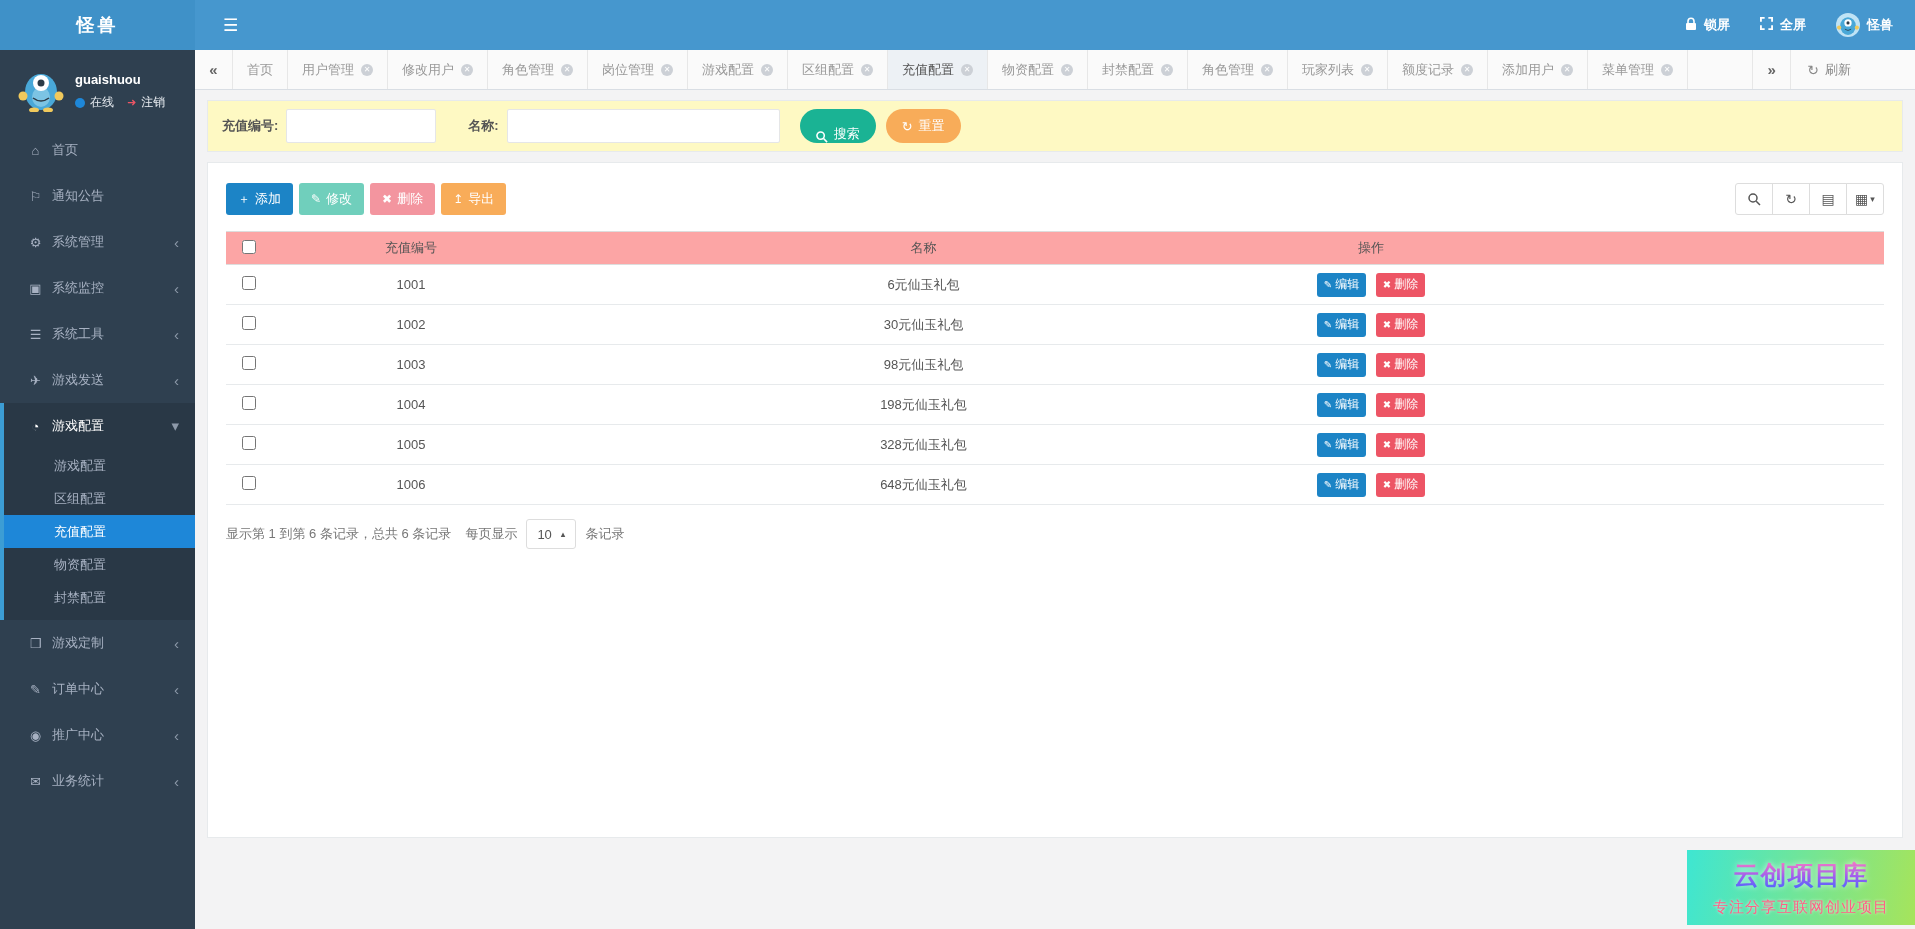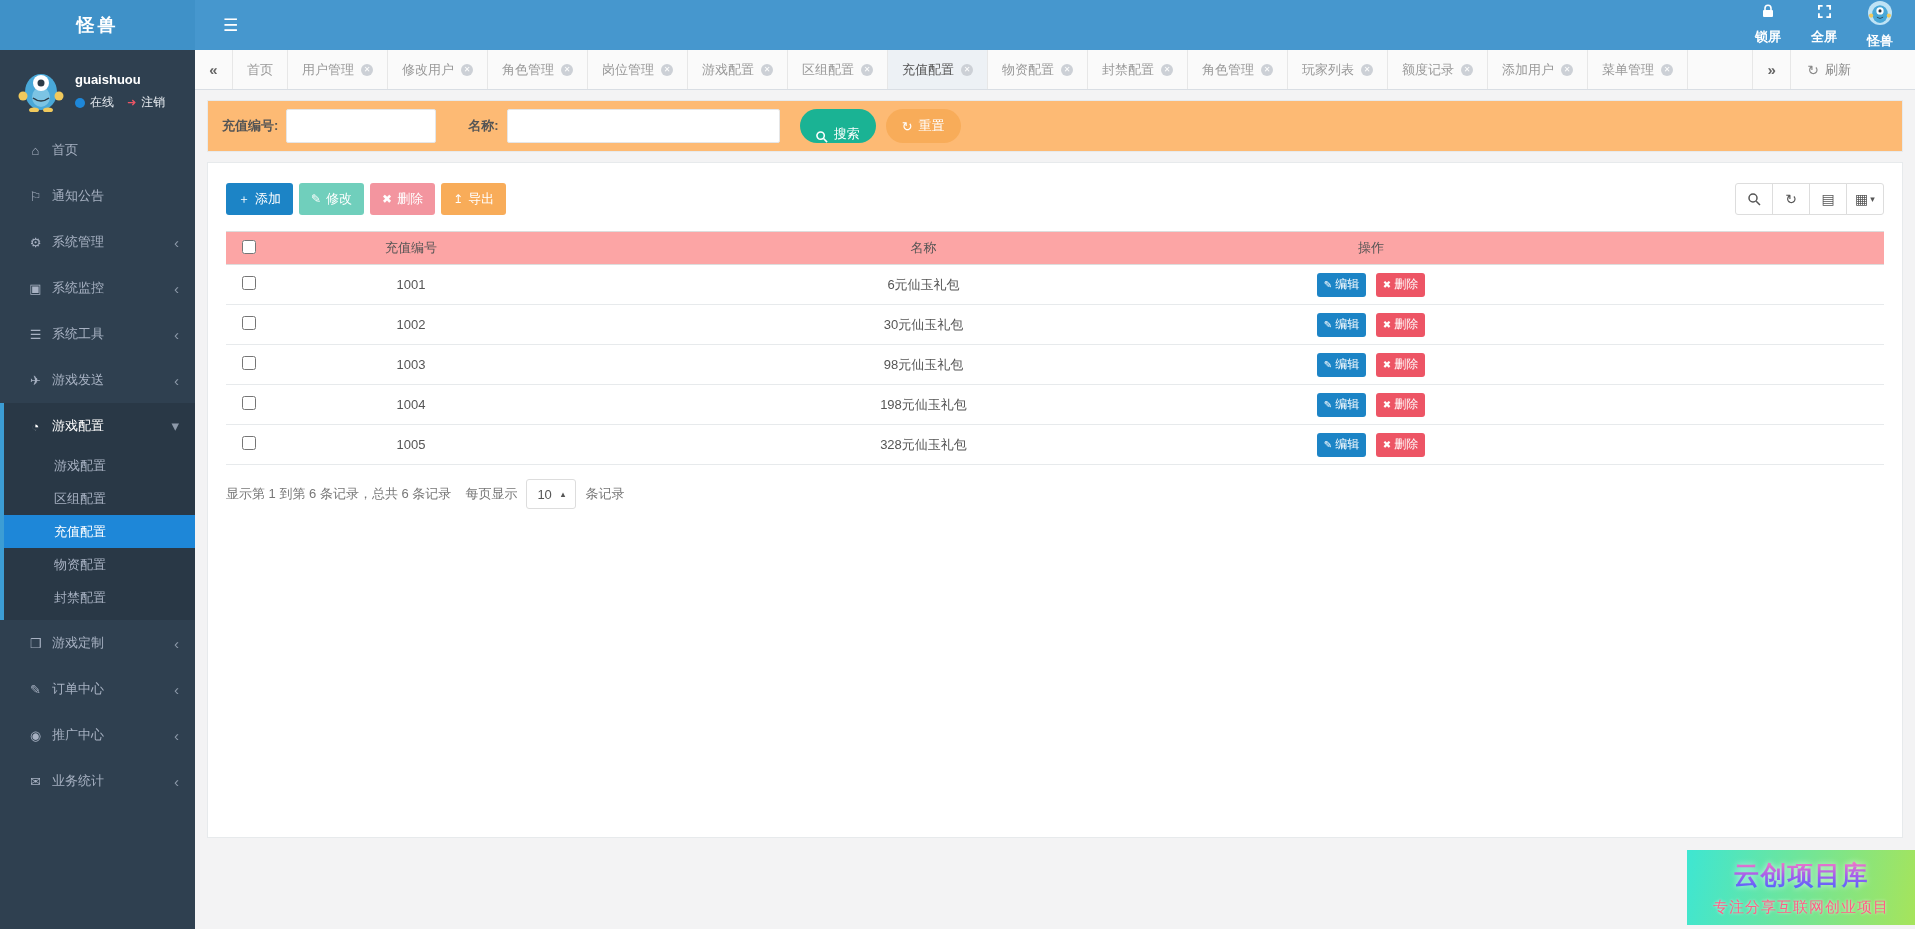--- a/index.html
+++ b/index.html
@@ -7,21 +7,21 @@
   body {
     font-family: "Liberation Sans", "DejaVu Sans", sans-serif;
     font-size: 13px; color:#555; background:#f3f3f4; overflow:hidden; position:relative;
   }
 
   
   .topbar { position:absolute; top:0; left:0; right:0; height:50px; background:#4697ce; display:flex; align-items:center; z-index:5; }
   .brand { width:195px; height:100%; background:#3f91c8; color:#fff; font-size:18px; font-weight:bold; letter-spacing:3px; display:flex; align-items:center; justify-content:center; }
   .hamburger { color:#fff; font-size:17px; padding:0 28px; cursor:pointer; }
   .topbar-right { margin-left:auto; display:flex; align-items:center; gap:30px; padding-right:22px; }
-  .top-item { display:flex; align-items:center; gap:7px; color:#fff; font-weight:bold; font-size:13px; cursor:pointer;flex-direction:column; }
+  .top-item { display:flex; align-items:center; gap:7px; color:#fff; font-weight:bold; font-size:13px; cursor:pointer; }
   .avatar-sm { width:24px; height:24px; border-radius:50%; overflow:hidden; background:#bfe3f5; }
 
   
   .sidebar { position:absolute; top:50px; left:0; bottom:0; width:195px; background:#2f4050; }
   .user-panel { padding:16px 23px 10px 18px; display:flex; gap:11px; height:77px; }
   .avatar { width:46px; height:46px; border-radius:8px; overflow:hidden; }
   .user-meta { display:flex; flex-direction:column; justify-content:center; gap:7px; }
   .user-name { color:#fff; font-weight:bold; font-size:13px; }
   .user-status { display:flex; align-items:center; gap:5px; color:#e8ecf1; font-size:12px; }
   .dot-online { width:10px; height:10px; border-radius:50%; background:#1e87d8; display:inline-block; }
@@ -42,21 +42,21 @@
   .tab { display:flex; align-items:center; gap:7px; padding:0 14px; border-right:1px solid #e7e7e7; color:#999; cursor:pointer; white-space:nowrap; }
   .tab.active { background:#edf1f5; color:#555; }
   .tab-close { width:12px; height:12px; border-radius:50%; background:#ccd0d6; color:#fff; font-size:8px; line-height:12px; text-align:center; }
   .tab-right { margin-left:auto; display:flex; align-items:stretch; padding-right:48px; }
   .fwd-btn { width:38px; display:flex; align-items:center; justify-content:center; border-left:1px solid #e7e7e7; color:#666; font-weight:bold; font-size:15px; cursor:pointer; }
   .refresh-btn { display:flex; align-items:center; gap:6px; padding:0 16px; border-left:1px solid #e7e7e7; color:#888; cursor:pointer; }
   .refresh-glyph { font-size:14px; }
 
   
   .content { position:absolute; left:195px; top:90px; right:0; bottom:0; padding:10px 12px; }
-  .search-panel { background:#fdba74; border:1px solid #e7eaec; height:52px; display:flex; align-items:center; padding:0 12px 0 14px; margin-bottom:10px; }
+  .search-panel { background:#fef9c3; border:1px solid #e7eaec; height:52px; display:flex; align-items:center; padding:0 12px 0 14px; margin-bottom:10px; }
   .form-label { font-weight:bold; color:#555; }
   .form-input { height:34px; border:1px solid #e5e6e7; border-radius:2px; padding:0 9px; margin-left:8px; font-size:13px; color:#555; outline:none; }
   .inp-id { width:150px; }
   .inp-name { width:273px; }
   .lbl-name { margin-left:32px; }
   .pill-btn { height:34px; border:none; border-radius:17px; color:#fff; display:inline-flex; align-items:center; gap:6px; padding:0 16px; font-size:13px; cursor:pointer; }
   .pill-search { background:#1ab394; margin-left:20px;align-items:flex-end; }
   .pill-reset { background:#f8ac59; margin-left:10px; }
   .mag { width:12px; height:12px; }
 
@@ -458,20 +458,36 @@
         <span class="mini-ic">✎</span>
         <span>编辑</span>
       </button>
       <button class="mini-btn mini-del">
         <span class="mini-ic">✖</span>
         <span>删除</span>
       </button>
     </td>
     <td></td>
   </tr>
+          <tr>
+    <td><input type="checkbox" style=""></td>
+    <td class="c-id">1006</td>
+    <td class="c-name">648元仙玉礼包</td>
+    <td>
+      <button class="mini-btn mini-edit">
+        <span class="mini-ic">✎</span>
+        <span>编辑</span>
+      </button>
+      <button class="mini-btn mini-del">
+        <span class="mini-ic">✖</span>
+        <span>删除</span>
+      </button>
+    </td>
+    <td></td>
+  </tr>
         </tbody>
     </table>
 
     <div class="page-info">
       <span>显示第 1 到第 6 条记录，总共 6 条记录</span>
       <span class="pp-label">每页显示</span>
       <div class="page-size-box">
         <span>10</span>
         <span class="ps-caret">▴</span>
       </div>

